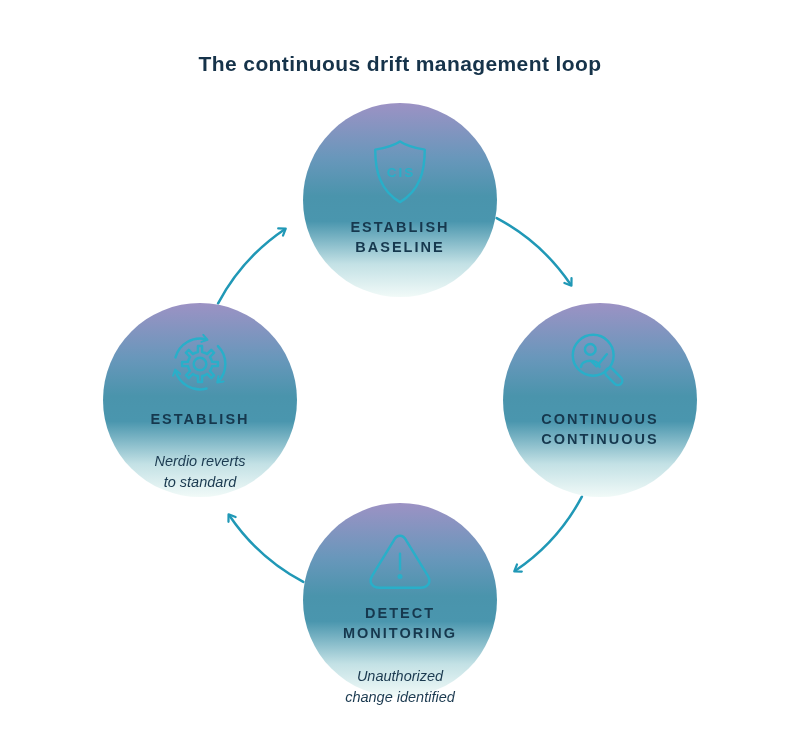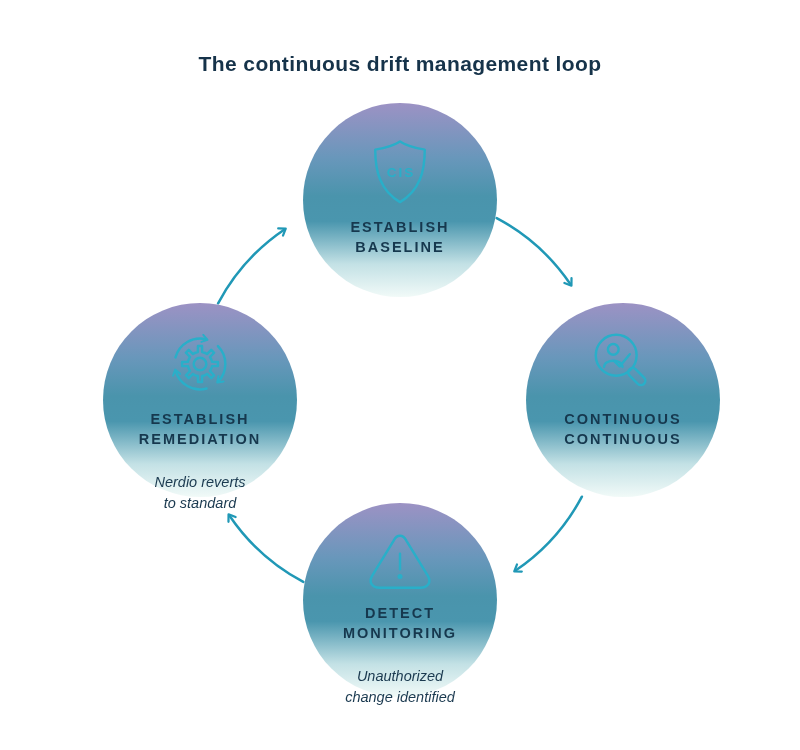--- a/index.html
+++ b/index.html
@@ -66,21 +66,21 @@
       #4a96ae 61%,
       #c3e1e5 83%,
       var(--circle-gradient-bottom) 100%);
     display: flex;
     flex-direction: column;
     align-items: center;
     text-align: center;
     padding-top: 25px;
   }
   .node-top    { left: 303px; top: 103px; padding-top: 33px; }
-  .node-right  { left: 526px; top: 303px; }
+  .node-right  { left: 503px; top: 303px; }
   .node-bottom { left: 303px; top: 503px; }
   .node-left   { left: 103px; top: 303px; }
   .node-icon {
     height: 72px;
     display: flex;
     align-items: center;
     justify-content: flex-end;
     color: var(--icon-color);
   }
   .node-icon svg { display: block; }
@@ -194,21 +194,20 @@
         </defs>
         <path class="icon-stroke" stroke-width="2.3" d="M52.31,37.83 L58.38,37.91 L58.38,42.09 L52.31,42.17 A12.5,12.5 0 0 1 50.24,47.17 L54.48,51.52 L51.52,54.48 L47.17,50.24 A12.5,12.5 0 0 1 42.17,52.31 L42.09,58.38 L37.91,58.38 L37.83,52.31 A12.5,12.5 0 0 1 32.83,50.24 L28.48,54.48 L25.52,51.52 L29.76,47.17 A12.5,12.5 0 0 1 27.69,42.17 L21.62,42.09 L21.62,37.91 L27.69,37.83 A12.5,12.5 0 0 1 29.76,32.83 L25.52,28.48 L28.48,25.52 L32.83,29.76 A12.5,12.5 0 0 1 37.83,27.69 L37.91,21.62 L42.09,21.62 L42.17,27.69 A12.5,12.5 0 0 1 47.17,29.76 L51.52,25.52 L54.48,28.48 L50.24,32.83 A12.5,12.5 0 0 1 52.31,37.83 Z"></path>
         <circle class="icon-stroke" stroke-width="2.3" cx="40" cy="40" r="6.5"></circle>
         <path class="icon-stroke" stroke-width="2.3" d="M14.88,33.27 A26,26 0 0 1 46.73,14.88" marker-end="url(#gah)"></path>
         <path class="icon-stroke" stroke-width="2.3" d="M58.38,21.62 A26,26 0 0 1 58.38,58.38" marker-end="url(#gah)"></path>
         <path class="icon-stroke" stroke-width="2.3" d="M46.73,65.12 A26,26 0 0 1 14.88,46.73" marker-end="url(#gah)"></path>
       </svg>
     </div>
     <div class="node-heading">
       <span class="line">ESTABLISH</span>
-      <span class="line">REMEDIATION</span>
     </div>
     <div class="node-subtitle">
       <span class="line">Nerdio reverts</span>
       <span class="line">to standard</span>
     </div>
   </div>
 
 </div>
 
 </body></html>

